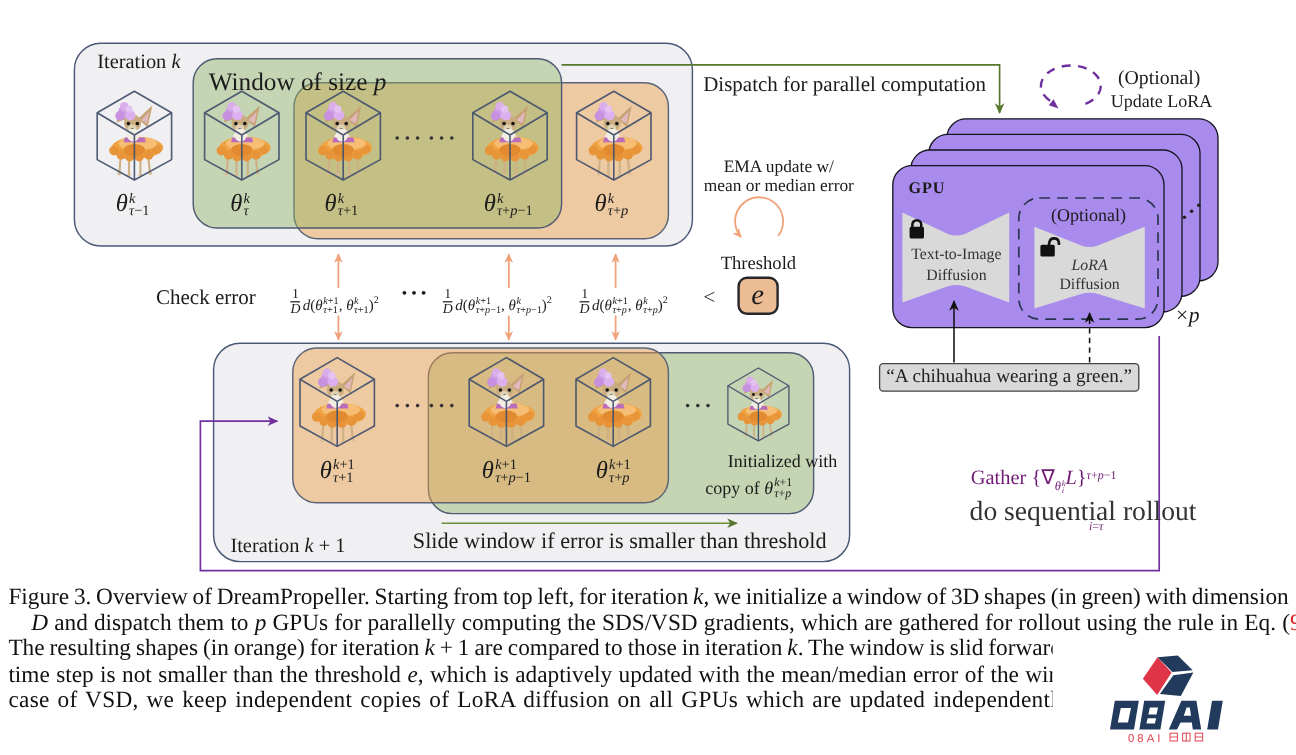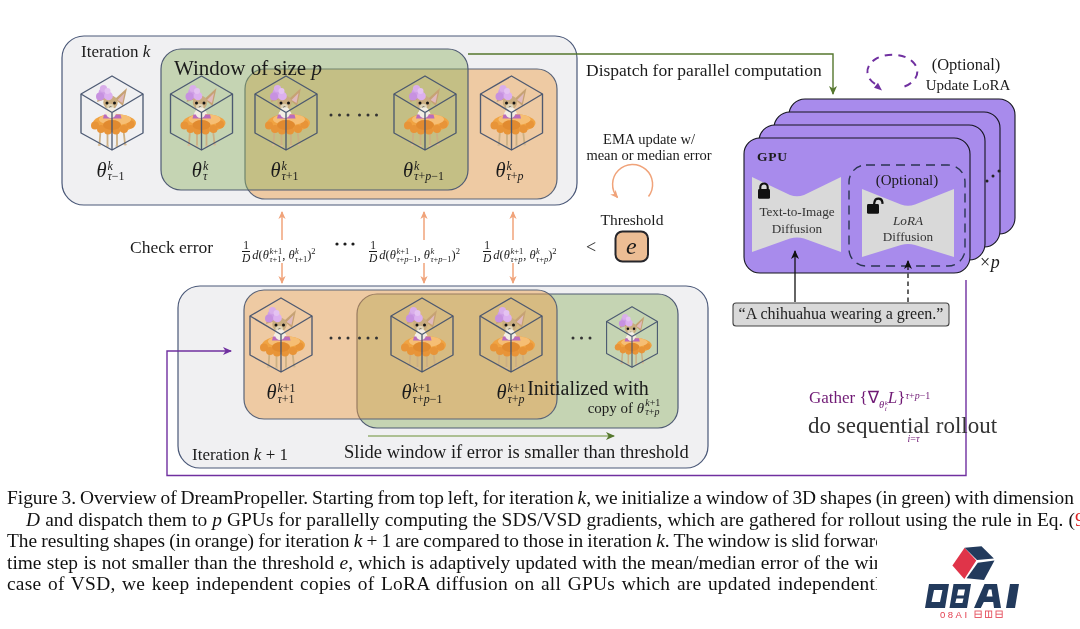--- a/index.html
+++ b/index.html
@@ -291,21 +291,21 @@
         <span><i>τ</i>+1</span>
       </span></div>
 <div class="t ctr" style="left:422px;top:381px;font-size:20.5px;"><i>θ</i><span class="sc">
         <span><i>k</i>+1</span>
         <span><i>τ</i>+<i>p</i>−1</span>
       </span></div>
 <div class="t ctr" style="left:511px;top:381px;font-size:20.5px;"><i>θ</i><span class="sc">
         <span><i>k</i>+1</span>
         <span><i>τ</i>+<i>p</i></span>
       </span></div>
-<div class="t ctr" style="left:588px;top:377px;font-size:20px;font-family:Liberation Serif, serif;">Initialized with</div>
+<div class="t ctr" style="left:652px;top:377px;font-size:15px;font-family:Liberation Serif, serif;">Initialized with</div>
 <div class="t ctr" style="left:624px;top:398px;font-size:15px;">copy of <i>θ</i><span class="sc" style="font-size:10px;line-height:9px;">
         <span><i>k</i>+1</span>
         <span><i>τ</i>+<i>p</i></span>
       </span></div>
 <div class="t" style="left:192px;top:444.5px;font-size:17px;">Iteration <i>k</i> + 1</div>
 <div class="t" style="left:344px;top:442px;font-size:18.5px;">Slide window if error is smaller than threshold</div>
 
 <div class="cap" id="c1" style="word-spacing:-0.90px;top:487.1px;">Figure 3. Overview of DreamPropeller. Starting from top left, for iteration <i>k</i>, we initialize a window of 3D shapes (in green) with dimension</div>
 <div class="cap" id="c2" style="word-spacing:0.30px;top:508.6px;margin-left:19px;"><i>D</i> and dispatch them to <i>p</i> GPUs for parallelly computing the SDS/VSD gradients, which are gathered for rollout using the rule in Eq. (<span style="color:#d22;">9</span>).</div>
 <div class="cap" id="c3" style="word-spacing:-0.7px;top:530.1px;">The resulting shapes (in orange) for iteration <i>k</i> + 1 are compared to those in iteration <i>k</i>. The window is slid forward if the error for the earliest</div>

